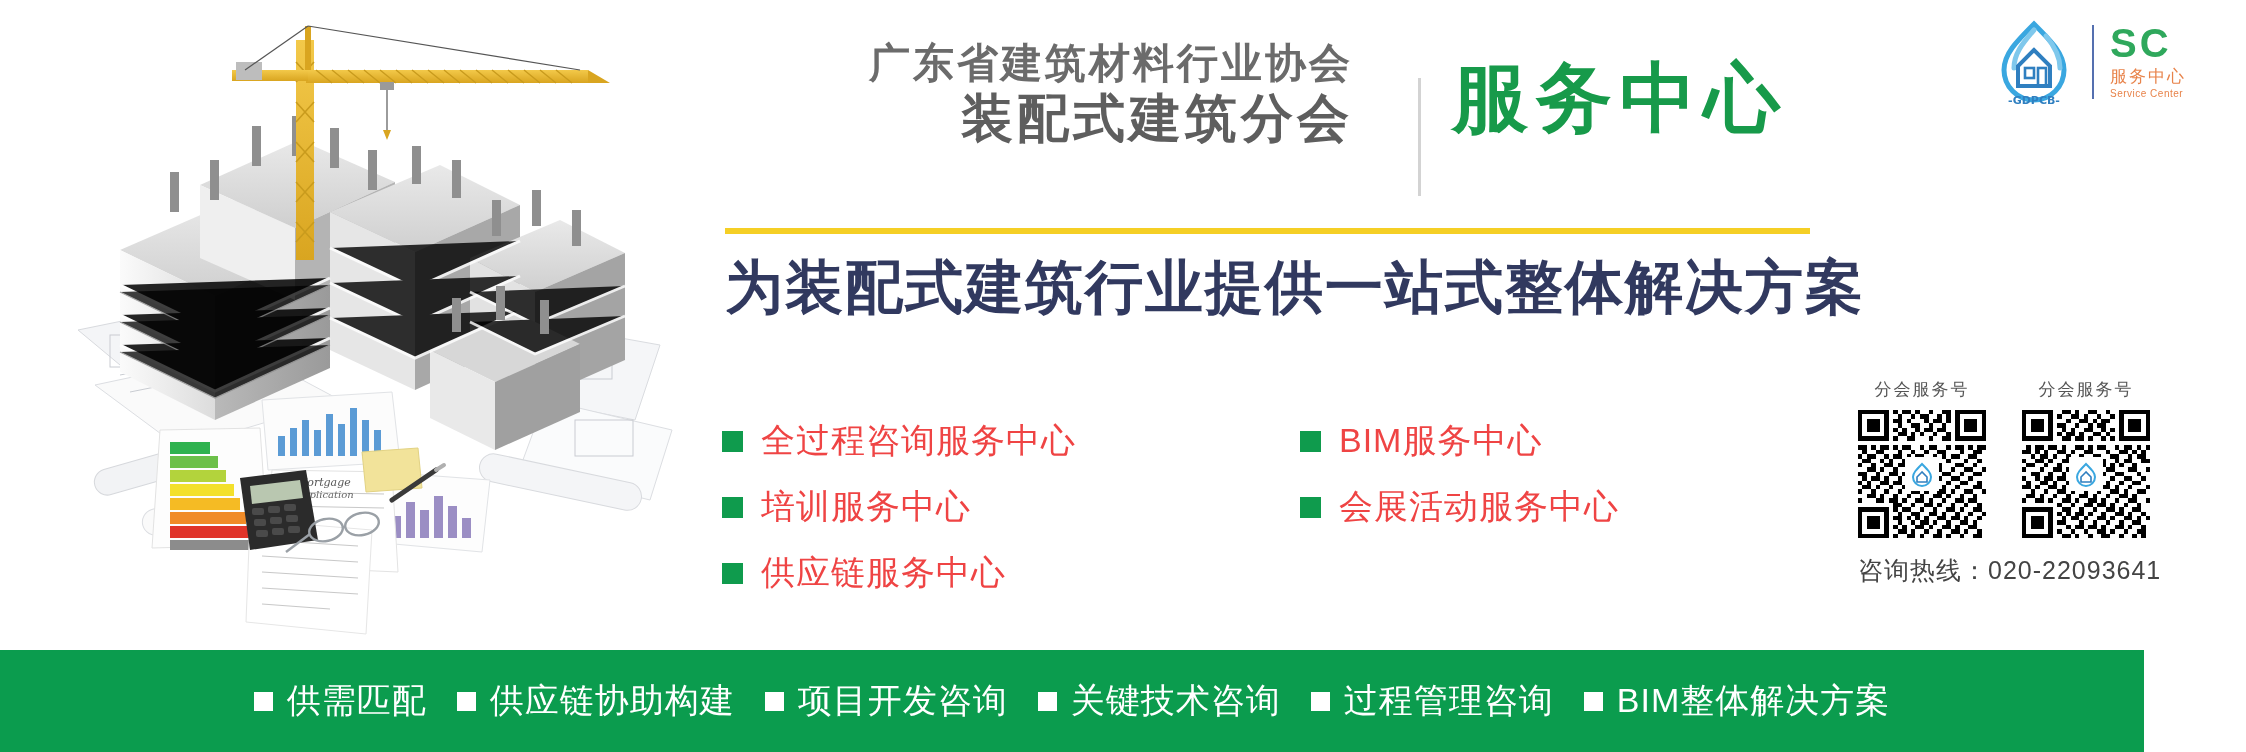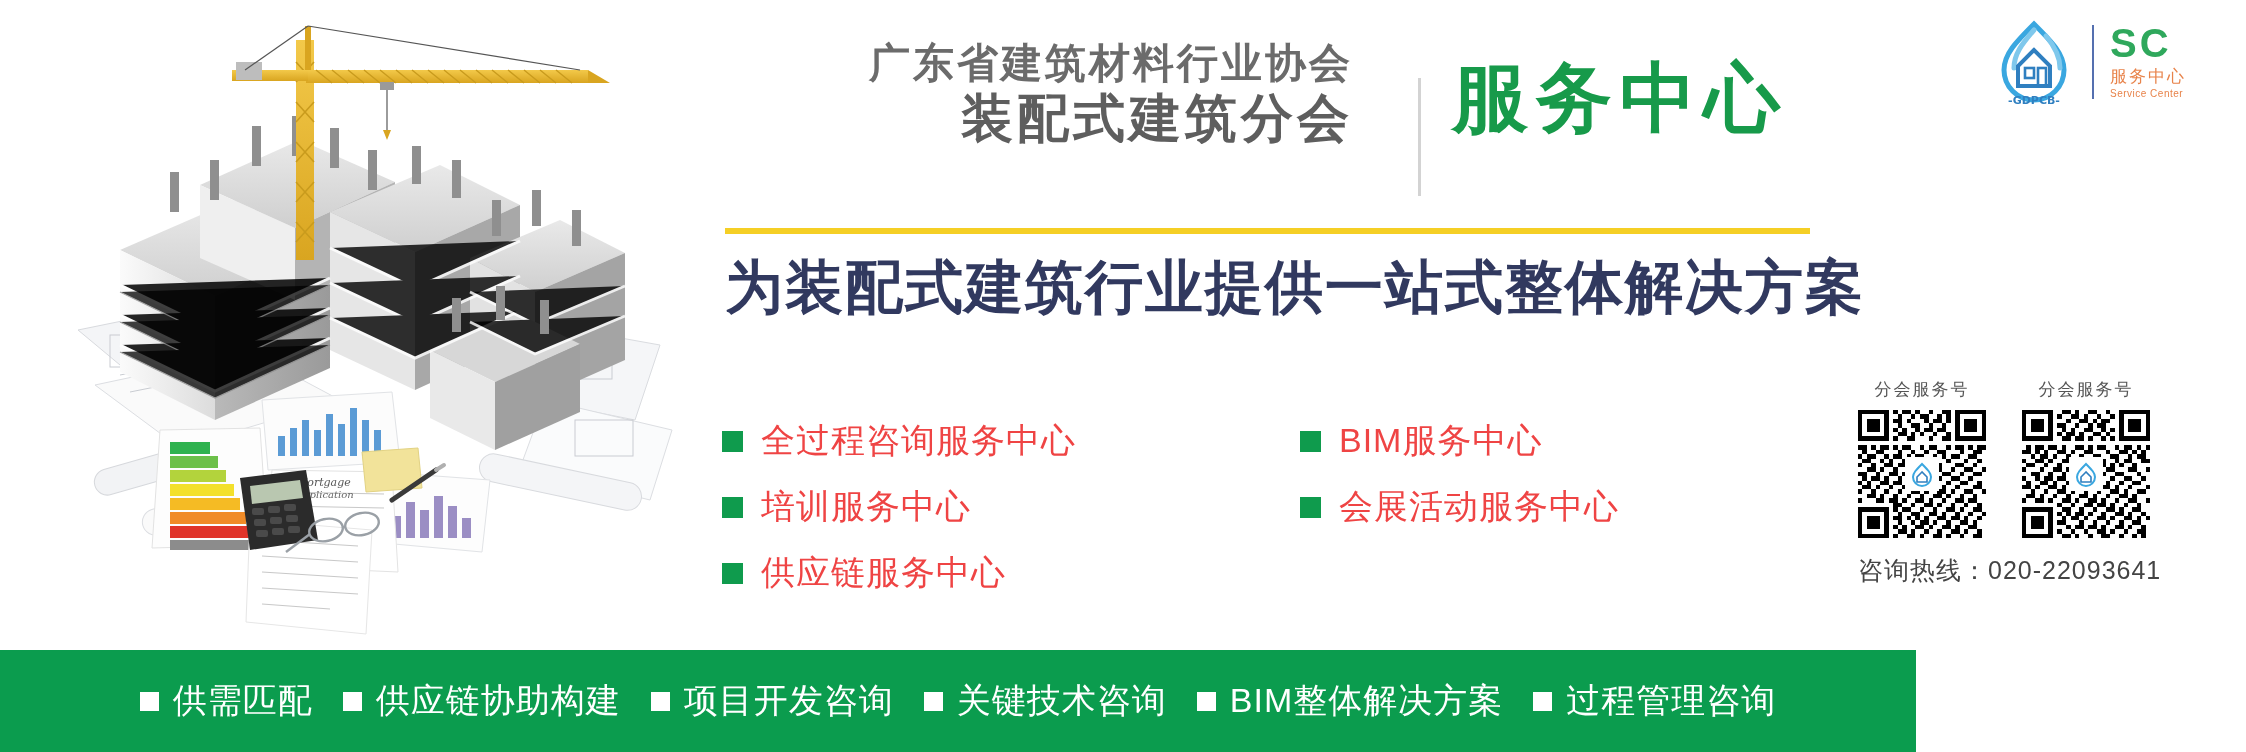--- a/index.html
+++ b/index.html
@@ -59,21 +59,21 @@
      font-family:"Liberation Sans","DejaVu Sans",sans-serif;}
   .qr-box{width:128px;height:128px;position:relative;background:#fff;}
   .qr-box svg{display:block;}
   .qr-logo{position:absolute;left:50%;top:50%;transform:translate(-50%,-50%);
      width:30px;height:30px;background:#fff;border:2px solid #fff;display:flex;
      align-items:center;justify-content:center;}
   .hotline{margin-top:16px;font-size:25px;color:#444;letter-spacing:1px;white-space:nowrap;
      font-family:"Liberation Sans","DejaVu Sans",sans-serif;}
 
   
-  .footer{position:absolute;left:0;bottom:0;width:1916px;height:102px;background:#0b9c4e;
+  .footer{position:absolute;left:0;bottom:0;width:2144px;height:102px;background:#0b9c4e;
      display:flex;align-items:center;justify-content:center;}
   .footer-inner{display:flex;align-items:center;gap:30px;}
   .footer-item{display:flex;align-items:center;white-space:nowrap;}
   .footer-bullet{width:19px;height:19px;background:#ffffff;margin-right:14px;flex:0 0 auto;}
   .footer-text{font-size:34px;color:#ffffff;letter-spacing:1px;
      font-family:"Liberation Sans","DejaVu Sans",sans-serif;}
 </style>
 </head>
 <body>
 
@@ -843,22 +843,22 @@
       <div class="footer-item">
         <span class="footer-bullet"></span>
         <span class="footer-text">项目开发咨询</span>
       </div>
       <div class="footer-item">
         <span class="footer-bullet"></span>
         <span class="footer-text">关键技术咨询</span>
       </div>
       <div class="footer-item">
         <span class="footer-bullet"></span>
-        <span class="footer-text">BIM整体解决方案</span>
+        <span class="footer-text">过程管理咨询</span>
       </div>
       <div class="footer-item">
         <span class="footer-bullet"></span>
-        <span class="footer-text">过程管理咨询</span>
+        <span class="footer-text">BIM整体解决方案</span>
       </div>
     </div>
   </div>
 
 </div>
 
 </body></html>

